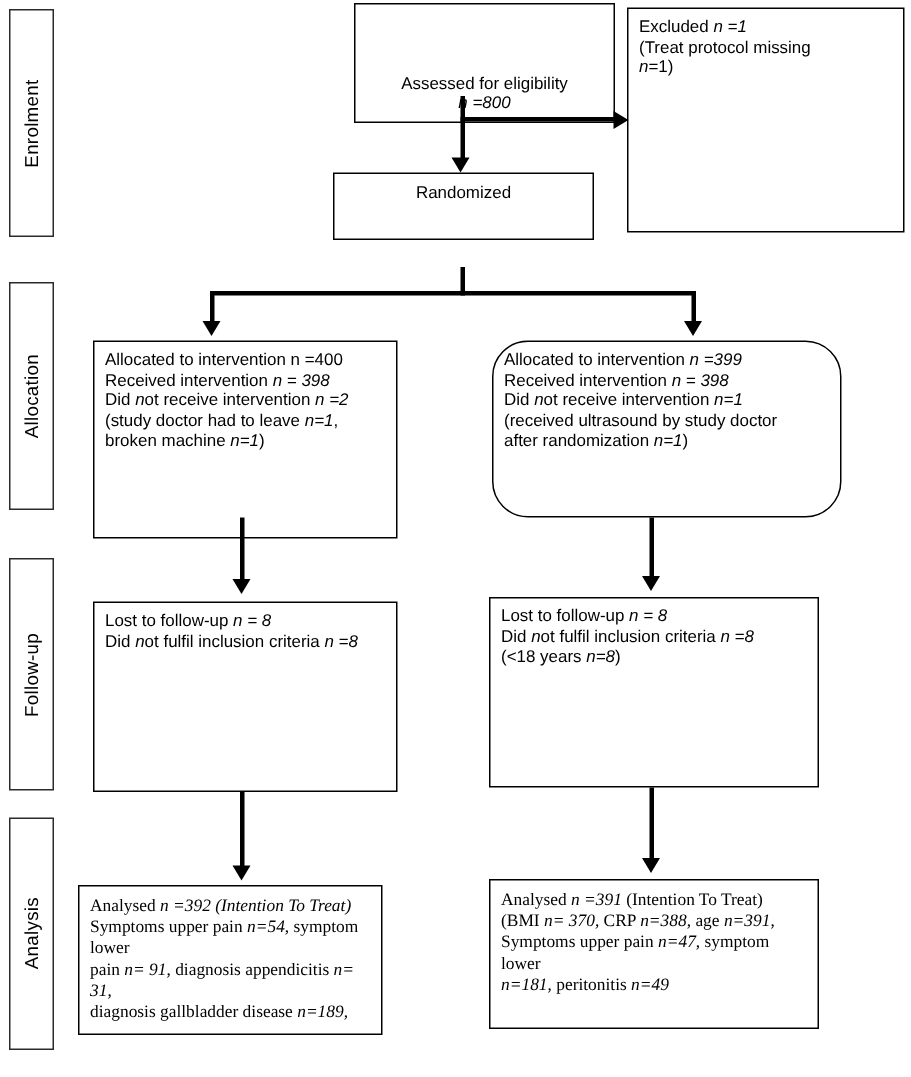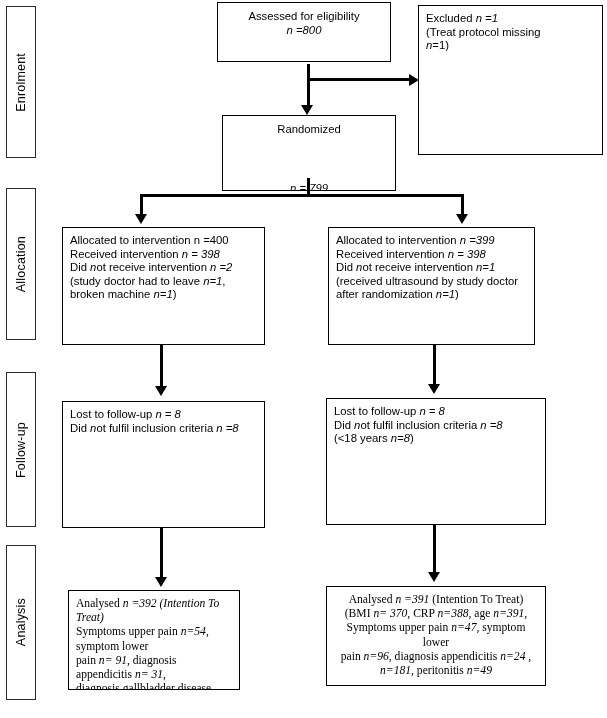--- a/index.html
+++ b/index.html
@@ -113,58 +113,58 @@
   </div>
 
   <div class="stage" style="left:6px; top:372px; width:30px; height:155px;">
     <span class="stage-label">Follow-up</span>
   </div>
 
   <div class="stage" style="left:6px; top:545px; width:30px; height:155px;">
     <span class="stage-label">Analysis</span>
   </div>
 
-  <div class="box sans centered" style="left:217px; top:2px; width:174px; height:60px;">
+  <div class="box sans centered" style="left:236px; top:2px; width:174px; height:80px;justify-content:flex-end;">
     <p>Assessed for eligibility</p>
     <p class="it"><span class="it">n =800</span></p>
   </div>
 
   <div class="box sans" style="left:418px; top:5px; width:185px; height:150px;">
     <p><span>Excluded </span><span class="it">n =1</span></p>
     <p>(Treat protocol missing</p>
     <p><span class="it">n</span><span>=1)</span></p>
   </div>
 
   <div class="vline" style="left:307px; top:64px; height:44px;"></div>
   <div class="arrow-down" style="left:301px; top:105px;"></div>
 
   <div class="hline" style="left:307px; top:78px; width:105px;"></div>
   <div class="arrow-right" style="left:409px; top:73.5px;"></div>
 
-  <div class="box sans centered" style="left:222px; top:115px; width:174px; height:76px;gap:45px;">
+  <div class="box sans centered" style="left:222px; top:115px; width:174px; height:45px;gap:45px;">
     <p>Randomized</p>
     <p><span class="it">n = 799</span></p>
   </div>
 
   <div class="vline" style="left:307px; top:178px; height:19px;"></div>
   <div class="hline" style="left:140px; top:194px; width:324px;"></div>
   <div class="vline" style="left:140px; top:194px; height:23px;"></div>
   <div class="arrow-down" style="left:134.5px; top:214px;"></div>
   <div class="vline" style="left:461px; top:194px; height:23px;"></div>
   <div class="arrow-down" style="left:455.5px; top:214px;"></div>
 
-  <div class="box sans" style="left:62px; top:227px; width:203px; height:118px;">
+  <div class="box sans" style="left:62px; top:227px; width:203px; height:132px;">
     <p><span>Allocated to intervention n =400</span></p>
     <p>Received intervention <span class="it">n = 398</span></p>
     <p>Did <span class="it">n</span>ot receive intervention <span class="it">n =2</span></p>
     <p>(study doctor had to leave <span class="it">n=1</span>,</p>
     <p>broken machine <span class="it">n=1</span>)</p>
   </div>
 
-  <div class="box sans" style="left:328px; top:227px; width:207px; height:118px;">
+  <div class="box sans" style="left:328px; top:227px; width:233px; height:118px;border-radius:24px;">
     <p>Allocated to intervention <span class="it">n =399</span></p>
     <p>Received intervention <span class="it">n = 398</span></p>
     <p>Did <span class="it">n</span>ot receive intervention <span class="it">n=1</span></p>
     <p>(received ultrasound by study doctor</p>
     <p>after randomization <span class="it">n=1</span>)</p>
   </div>
 
   <div class="vline" style="left:160px; top:345px; height:44px;"></div>
   <div class="arrow-down" style="left:154.5px; top:386px;"></div>
 
@@ -181,29 +181,28 @@
     <p>Did <span class="it">n</span>ot fulfil inclusion criteria <span class="it">n =8</span></p>
     <p>(&lt;18 years <span class="it">n=8</span>)</p>
   </div>
 
   <div class="vline" style="left:160px; top:528px; height:52px;"></div>
   <div class="arrow-down" style="left:154.5px; top:577px;"></div>
 
   <div class="vline" style="left:433px; top:525px; height:50px;"></div>
   <div class="arrow-down" style="left:427.5px; top:572px;"></div>
 
-  <div class="box serif" style="left:68px; top:590px; width:172px; height:100px;">
+  <div class="box serif" style="left:52px; top:590px; width:203px; height:100px;">
     <p>Analysed <span class="it">n =392</span><span class="it"> (Intention To Treat)</span></p>
     <p>Symptoms upper pain <span class="it">n=54</span>, symptom lower</p>
     <p>pain <span class="it">n= 91</span>, diagnosis appendicitis <span class="it">n= 31</span>,</p>
     <p>diagnosis gallbladder disease <span class="it">n=189</span>,</p>
 
   </div>
 
-  <div class="box serif" style="left:326px; top:586px; width:220px; height:100px;text-align:center;">
+  <div class="box serif" style="left:326px; top:586px; width:220px; height:100px;">
     <p>Analysed <span class="it">n =391</span> (Intention To Treat)</p>
     <p>(BMI <span class="it">n= 370</span>, CRP <span class="it">n=388</span>, age <span class="it">n=391</span>,</p>
     <p>Symptoms upper pain <span class="it">n=47</span>, symptom lower</p>
-    <p>pain <span class="it">n=96</span>, diagnosis appendicitis <span class="it">n=24</span> ,</p>
     <p><span class="it">n=181</span>, peritonitis <span class="it">n=49</span></p>
   </div>
 
 </div>
 
 </body></html>

